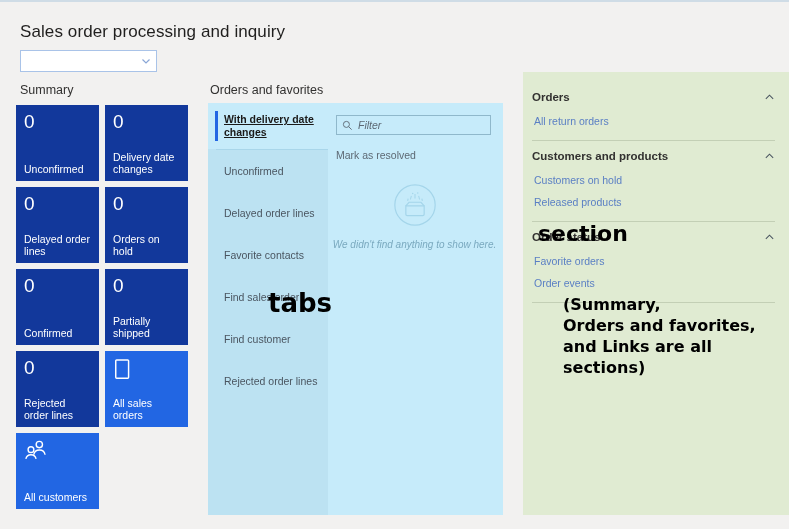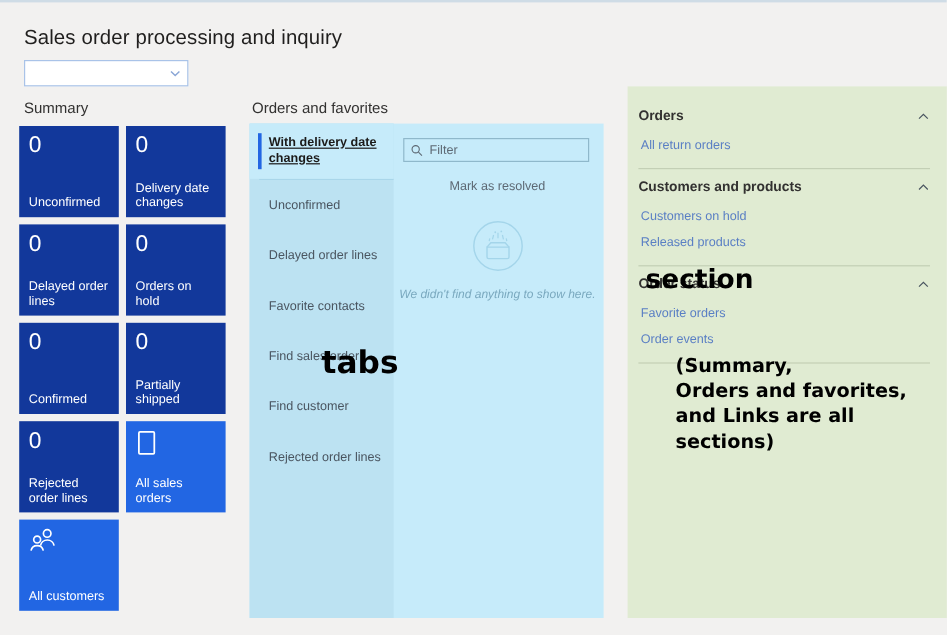--- a/index.html
+++ b/index.html
@@ -125,29 +125,28 @@
   #tab-content {
     position: absolute;
     left: 120px; top: 0; right: 0; bottom: 0;
     padding: 12px 10px 0 8px;
   }
   .filter-box {
     width: 155px; height: 20px;
     background: #c6ebfa;
     border: 1px solid #8fb8cb;
     display: flex; align-items: center;
-    padding: 0 5px; gap: 5px;
+    padding: 0 5px; gap: 5px; font-style: italic;
   }
   .filter-box .ph { font-size: 10.5px; color: #5d6974; }
   .filter-box svg { display: block; flex: none; }
   .mark-resolved {
     margin-top: 14px;
     font-size: 10.5px; color: #5d6974;
     cursor: pointer;
-    text-align: center;
   }
   #empty-state {
     margin-top: 22px;
     display: flex; flex-direction: column;
     align-items: center;
     font-style: italic;
   }
   #empty-state .etext {
     margin-top: 8px;
     font-size: 10px; color: #7aa9bf;

